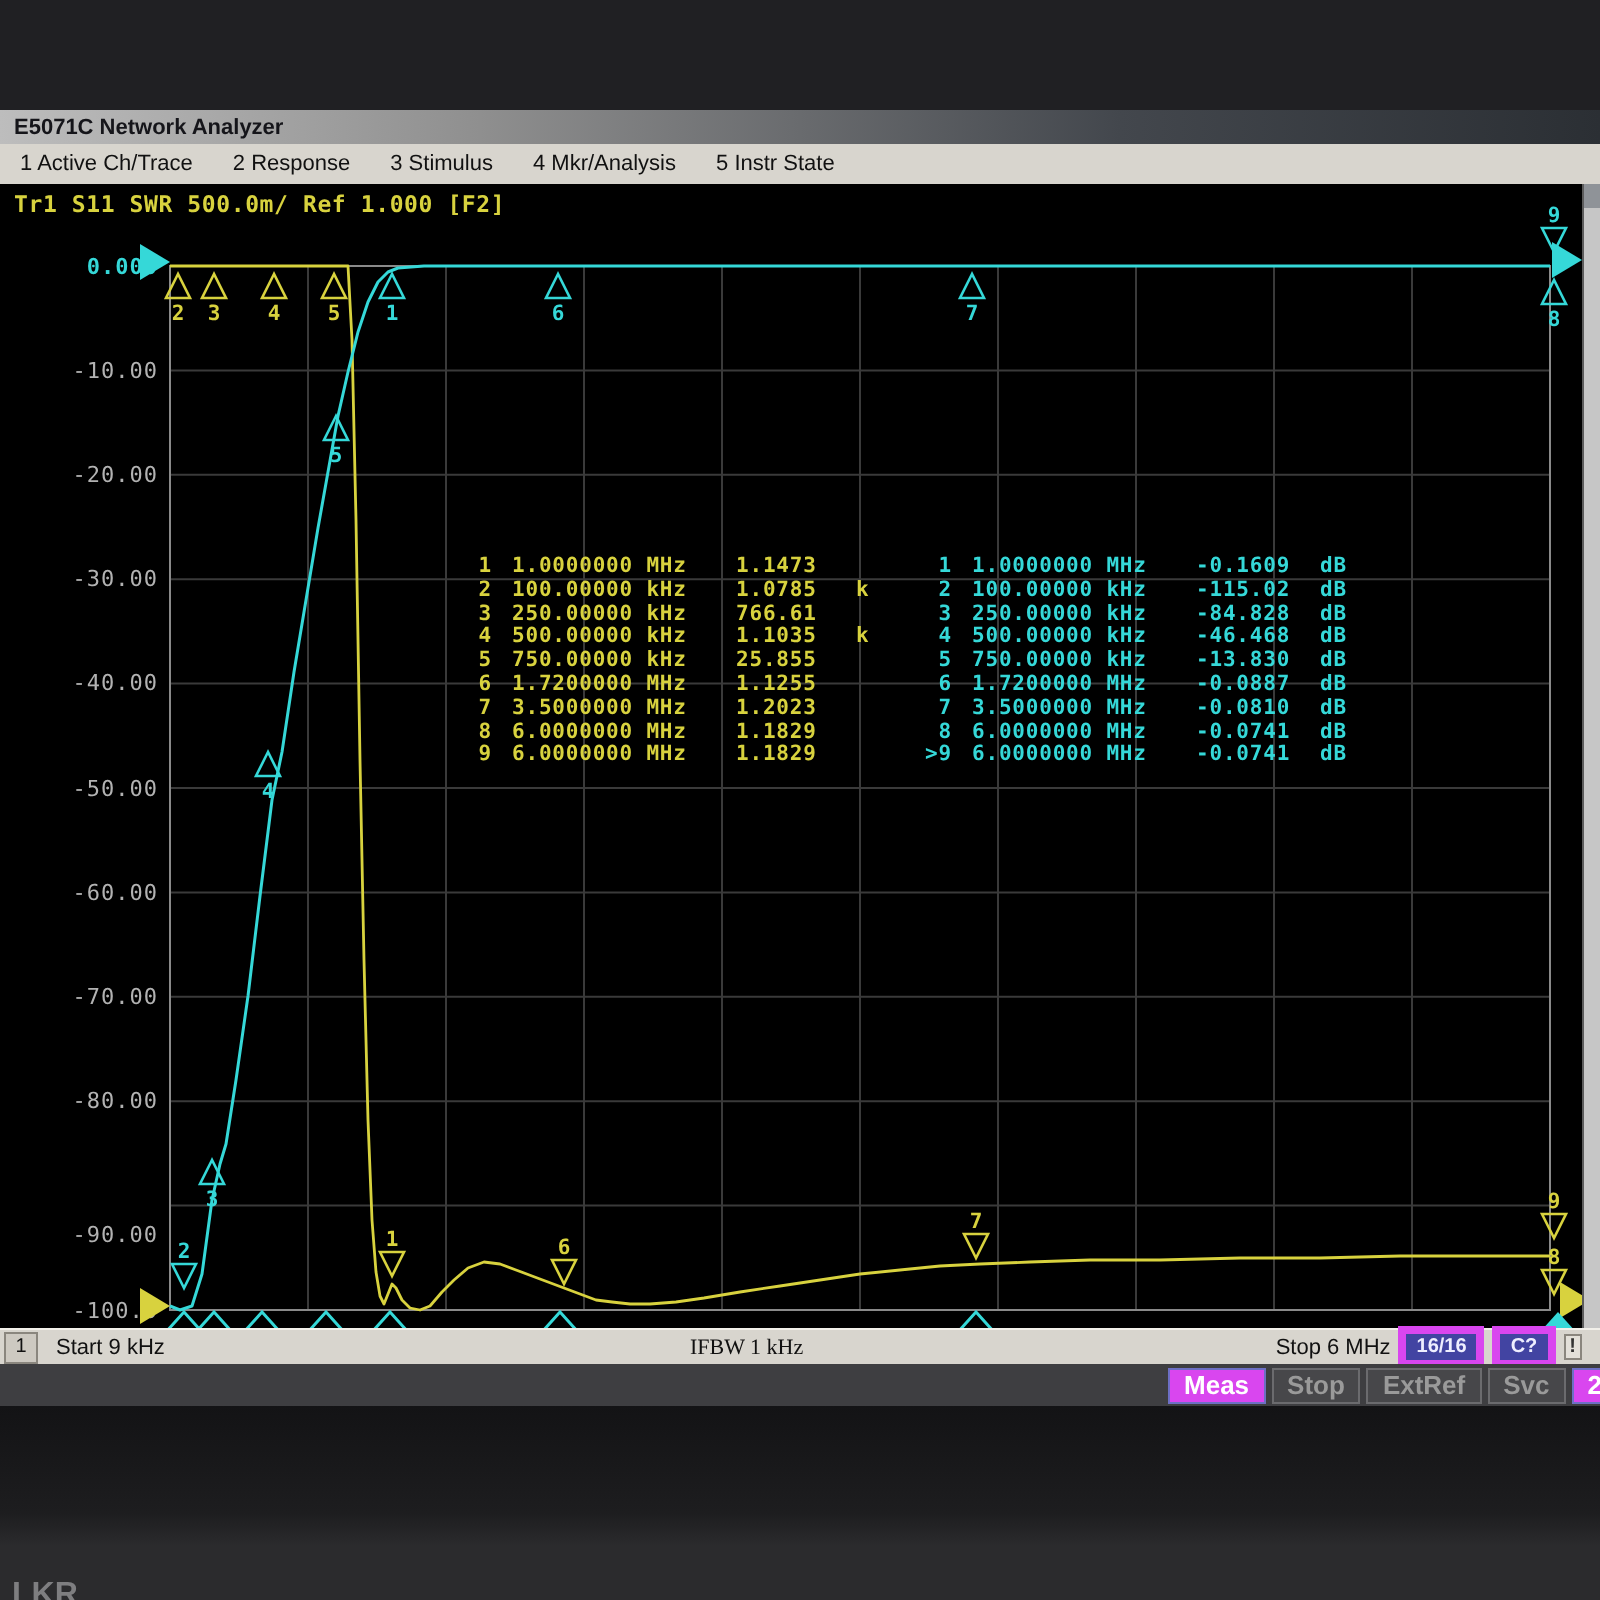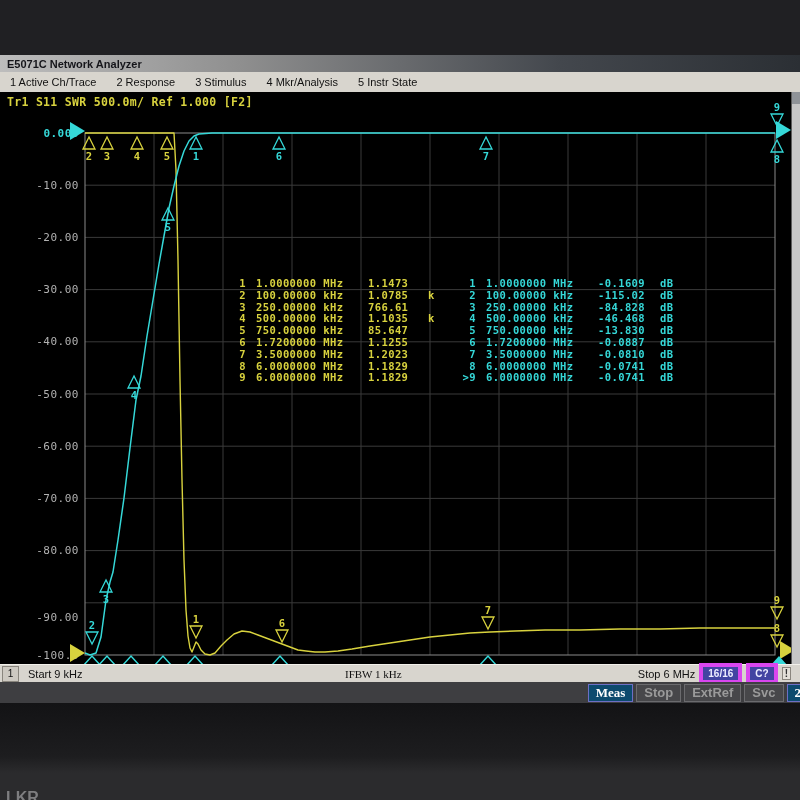--- a/index.html
+++ b/index.html
@@ -52,21 +52,21 @@
   .sb-right{position:absolute;right:9px;display:flex;align-items:center;gap:4px;}
   .badge{background:#4244a2;color:#eef;font-size:10px;font-weight:bold;padding:1px 5px;
          border:4px solid #d946ef;}
   .alert-box{background:#e3e0d9;border:1px solid #8a867e;color:#333;font-size:10px;
              font-weight:bold;padding:0 2px;}
   
   .sysbar{position:absolute;left:0;top:682px;width:800px;height:21px;background:#3e3e41;
           display:flex;align-items:center;justify-content:flex-end;font-size:13px;font-weight:bold;}
   .sys-item{color:#9a9a9a;background:#47474a;border:1px solid #6b6b6e;padding:0 7px;margin-left:3px;
             line-height:16px;}
-  .sys-item.active{background:#0c4a6e;color:#fff;border-color:#6d6fc4;font-family:Liberation Serif, serif;}
+  .sys-item.active{background:#d946ef;color:#fff;border-color:#6d6fc4;}
   .sys-item:last-child{margin-right:-9px;}
   
   .letterbox-bottom{position:absolute;left:0;top:703px;width:800px;height:97px;
                     background:linear-gradient(#131315,#1d1d1f 55%,#2b2b2d 72%,#2b2b2d);}
   #corner-text{position:absolute;left:6px;bottom:-7px;color:#7e7e80;font-size:16px;font-weight:bold;}
 </style>
 </head>
 <body>
 
 <div class="screen">
@@ -174,21 +174,21 @@
       <polygon points="271,666 289,666 280,656" fill="none" stroke="#35d8d8" stroke-width="1.5"></polygon>
       <polygon points="479,666 497,666 488,656" fill="none" stroke="#35d8d8" stroke-width="1.5"></polygon>
       <polygon points="770,666 788,666 779,656" fill="#35d8d8"></polygon>
     </svg>
 
   <div id="marker-table">
       <div class="mrow"><span class="mn c-y">1</span><span class="mf c-y">1.0000000 MHz</span><span class="mv c-y">1.1473</span><span class="ms c-y"></span><span class="mn2 c-c">1</span><span class="mf c-c">1.0000000 MHz</span><span class="mv c-c">-0.1609</span><span class="mu c-c">dB</span></div>
       <div class="mrow"><span class="mn c-y">2</span><span class="mf c-y">100.00000 kHz</span><span class="mv c-y">1.0785</span><span class="ms c-y">k</span><span class="mn2 c-c">2</span><span class="mf c-c">100.00000 kHz</span><span class="mv c-c">-115.02</span><span class="mu c-c">dB</span></div>
       <div class="mrow"><span class="mn c-y">3</span><span class="mf c-y">250.00000 kHz</span><span class="mv c-y">766.61</span><span class="ms c-y"></span><span class="mn2 c-c">3</span><span class="mf c-c">250.00000 kHz</span><span class="mv c-c">-84.828</span><span class="mu c-c">dB</span></div>
       <div class="mrow"><span class="mn c-y">4</span><span class="mf c-y">500.00000 kHz</span><span class="mv c-y">1.1035</span><span class="ms c-y">k</span><span class="mn2 c-c">4</span><span class="mf c-c">500.00000 kHz</span><span class="mv c-c">-46.468</span><span class="mu c-c">dB</span></div>
-      <div class="mrow"><span class="mn c-y">5</span><span class="mf c-y">750.00000 kHz</span><span class="mv c-y">85.647</span><span class="ms c-y"></span><span class="mn2 c-c">5</span><span class="mf c-c">750.00000 kHz</span><span class="mv c-c">-13.830</span><span class="mu c-c">dB</span></div>
+      <div class="mrow"><span class="mn c-y">5</span><span class="mf c-y">750.00000 kHz</span><span class="mv c-y">25.855</span><span class="ms c-y"></span><span class="mn2 c-c">5</span><span class="mf c-c">750.00000 kHz</span><span class="mv c-c">-13.830</span><span class="mu c-c">dB</span></div>
       <div class="mrow"><span class="mn c-y">6</span><span class="mf c-y">1.7200000 MHz</span><span class="mv c-y">1.1255</span><span class="ms c-y"></span><span class="mn2 c-c">6</span><span class="mf c-c">1.7200000 MHz</span><span class="mv c-c">-0.0887</span><span class="mu c-c">dB</span></div>
       <div class="mrow"><span class="mn c-y">7</span><span class="mf c-y">3.5000000 MHz</span><span class="mv c-y">1.2023</span><span class="ms c-y"></span><span class="mn2 c-c">7</span><span class="mf c-c">3.5000000 MHz</span><span class="mv c-c">-0.0810</span><span class="mu c-c">dB</span></div>
       <div class="mrow"><span class="mn c-y">8</span><span class="mf c-y">6.0000000 MHz</span><span class="mv c-y">1.1829</span><span class="ms c-y"></span><span class="mn2 c-c">8</span><span class="mf c-c">6.0000000 MHz</span><span class="mv c-c">-0.0741</span><span class="mu c-c">dB</span></div>
       <div class="mrow"><span class="mn c-y">9</span><span class="mf c-y">6.0000000 MHz</span><span class="mv c-y">1.1829</span><span class="ms c-y"></span><span class="mn2 c-c">&gt;9</span><span class="mf c-c">6.0000000 MHz</span><span class="mv c-c">-0.0741</span><span class="mu c-c">dB</span></div>
     </div>
 
   <div class="right-strip">
     <div class="cap"></div>
   </div>
 

